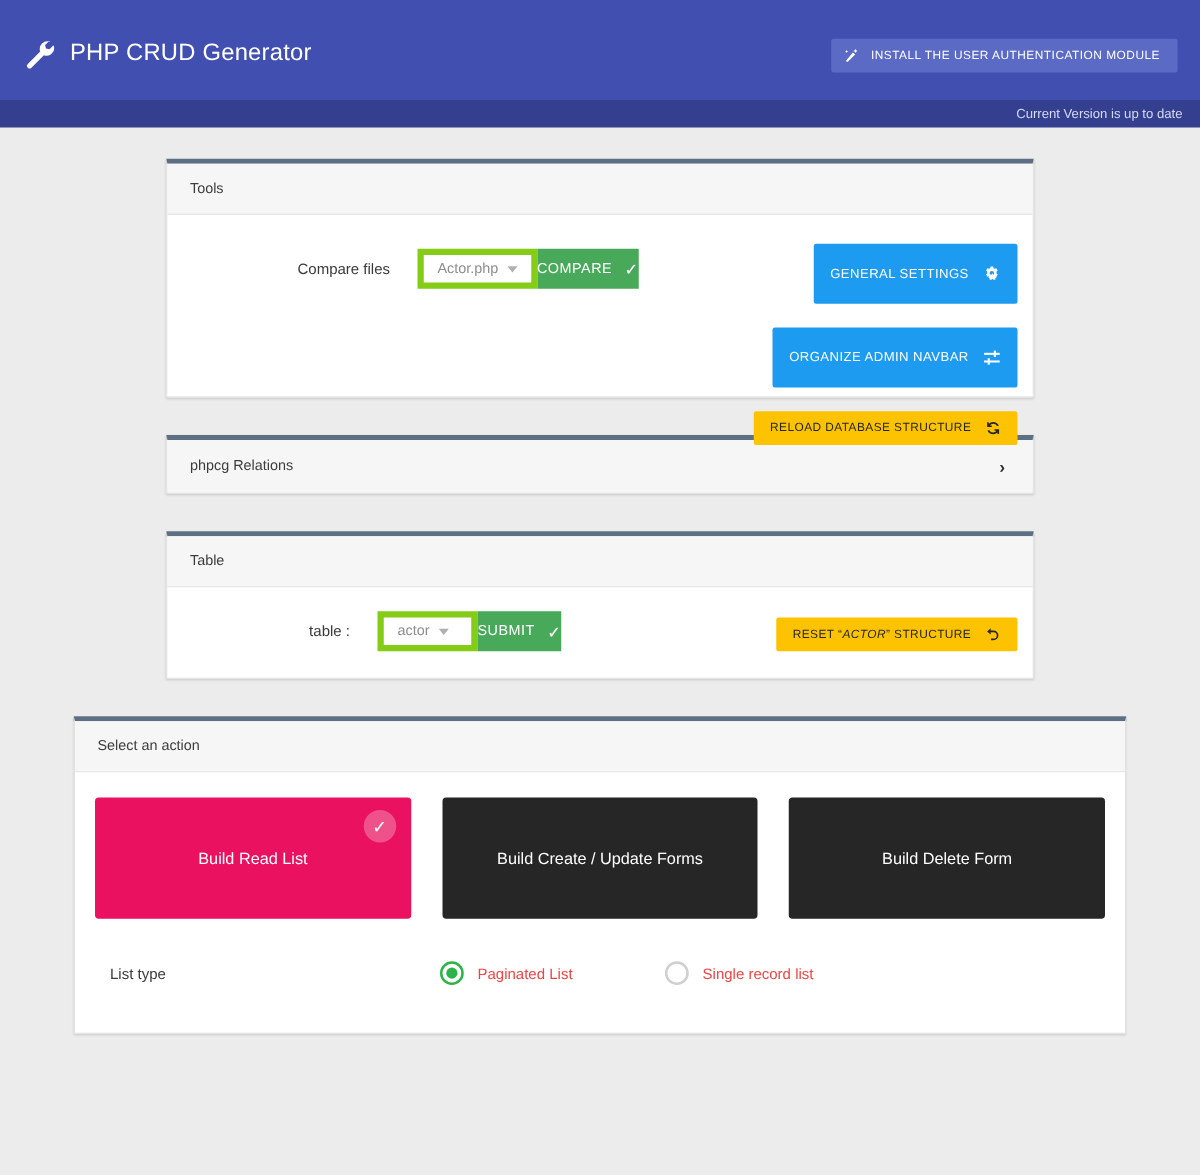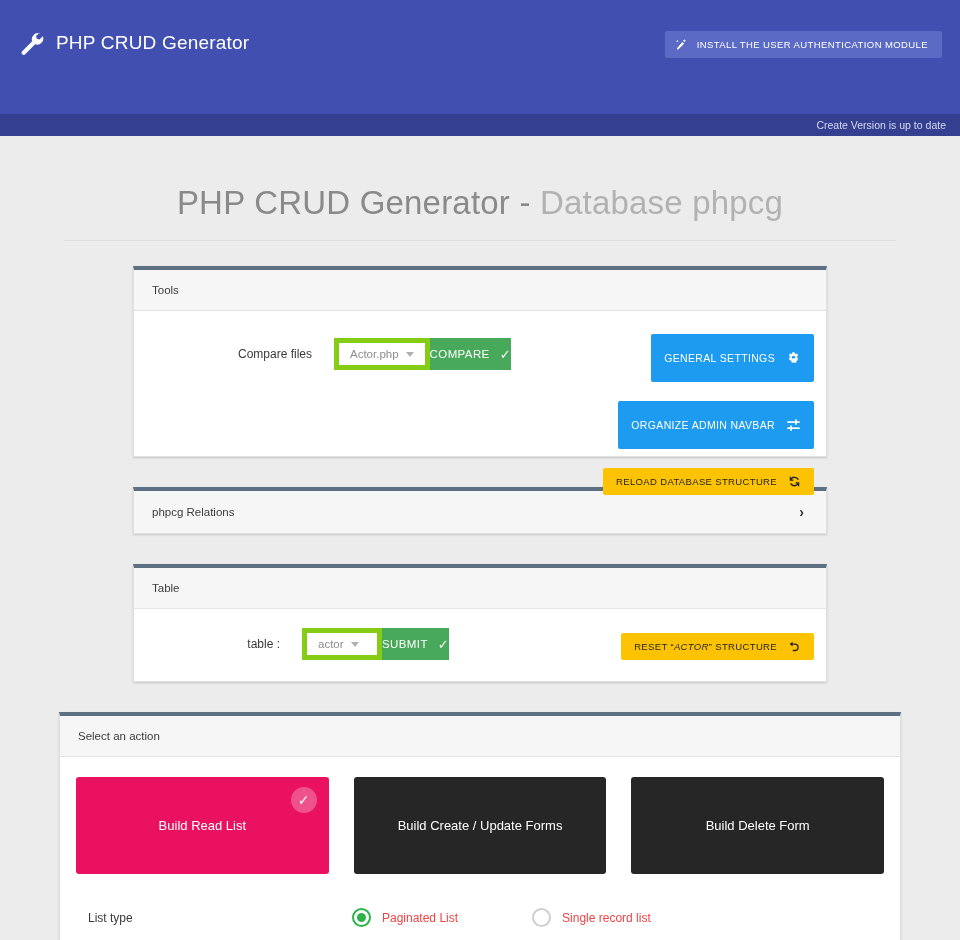--- a/index.html
+++ b/index.html
@@ -6,21 +6,21 @@
   html, body {
     margin: 0; padding: 0;
     width: 960px; height: 940px;
     background: #ececec;
     font-family: "Liberation Sans", sans-serif;
     overflow: hidden;
   }
 
   
   .navbar {
-    height: 114px;
+    height: 80px;
     background: #3f51b5;
     background-color: #4150b0;
     position: relative;
   }
   .brand {
     position: absolute;
     left: 18px; top: 28px;
     display: flex; align-items: center; gap: 12px;
   }
   .brand-icon { width: 26px; height: 30px; display: block; }
@@ -264,30 +264,25 @@
   </div>
   <button class="install-btn">
     <svg class="wand-icon" viewBox="0 0 24 24">
       <path fill="#ffffff" d="M17.3 2.1l1 2.1 2.1 1-2.1 1-1 2.1-1-2.1-2.1-1 2.1-1zM13.6 7.2l3.2 3.2L6.4 20.8a1.6 1.6 0 0 1-2.3-2.3zM4.2 3.6l.7 1.5 1.5.7-1.5.7-.7 1.5-.7-1.5-1.5-.7 1.5-.7z"></path>
     </svg>
     <span>INSTALL THE USER AUTHENTICATION MODULE</span>
   </button>
 </div>
 
 <div class="versionbar">
-  <span>Create Version is up to date</span>
+  <span>Current Version is up to date</span>
 </div>
 
 <div class="page">
 
-  <div class="page-title-wrap">
-    <div class="page-title">
-      <span>PHP CRUD Generator - </span><span class="dim">Database phpcg</span>
-    </div>
-  </div>
 
   <div class="panels">
 
     <div class="panel panel-narrow">
       <div class="panel-head">
         <span>Tools</span>
       </div>
       <div class="panel-body tools-body">
 
         <div class="compare-row">

